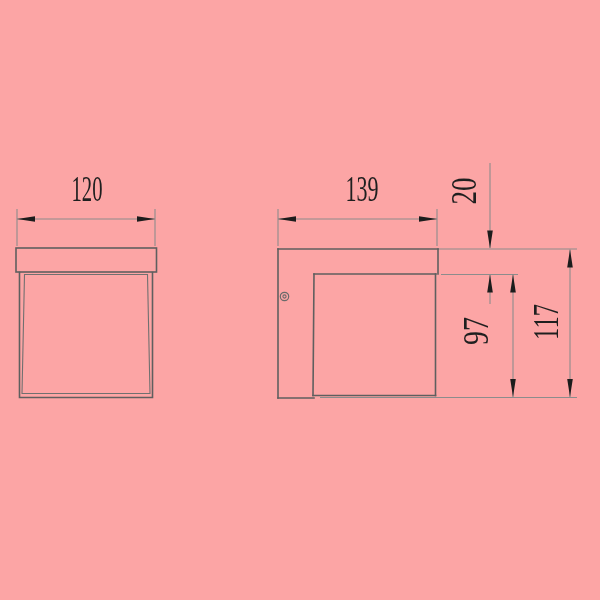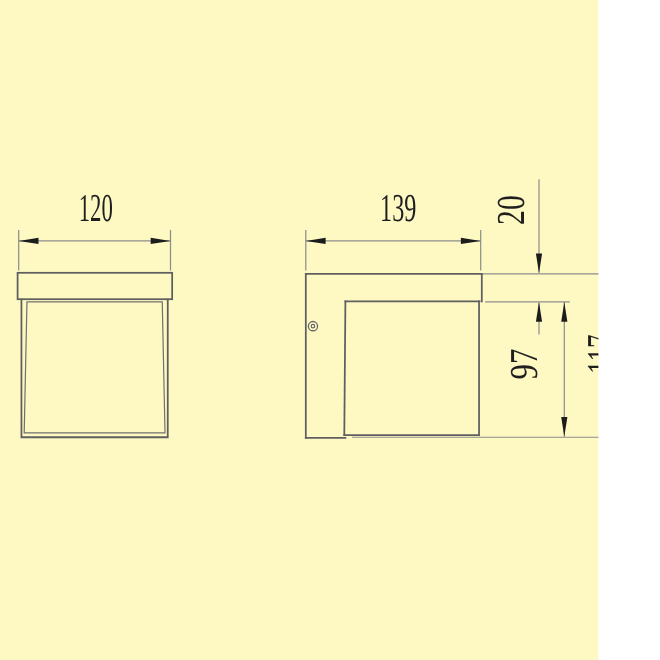--- a/index.html
+++ b/index.html
@@ -5,23 +5,23 @@
   html, body {
     margin: 0;
     padding: 0;
     width: 600px;
     height: 600px;
     background: #ffffff;
     font-family: "Liberation Serif", "DejaVu Serif", serif;
   }
   .stage {
     position: relative;
-    width: 544px;
+    width: 600px;
     height: 600px;
-    background: #fef9c3;
+    background: #fca5a5;
     overflow: hidden;
   }
   svg text {
     font-family: "Liberation Serif", "DejaVu Serif", serif;
     font-size: 36px;
     fill: #1f1f1f;
   }
   .outline {
     stroke: #5f5f5f;
     stroke-width: 1.6;

